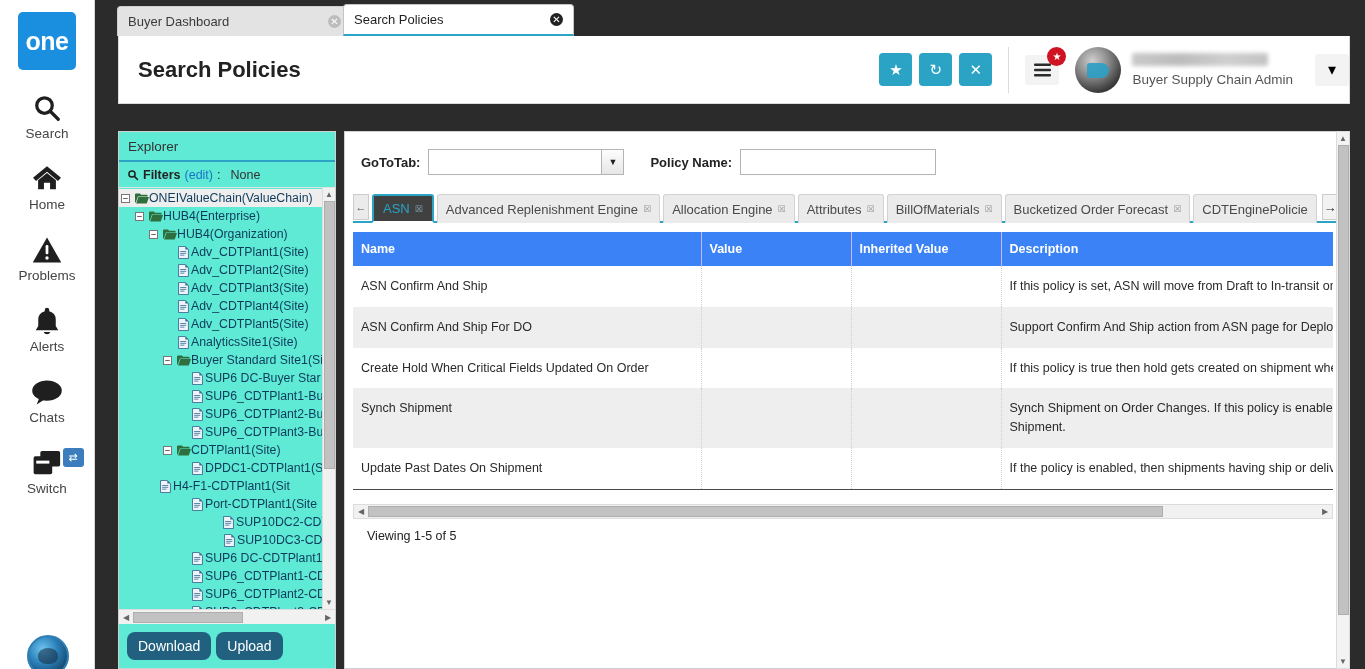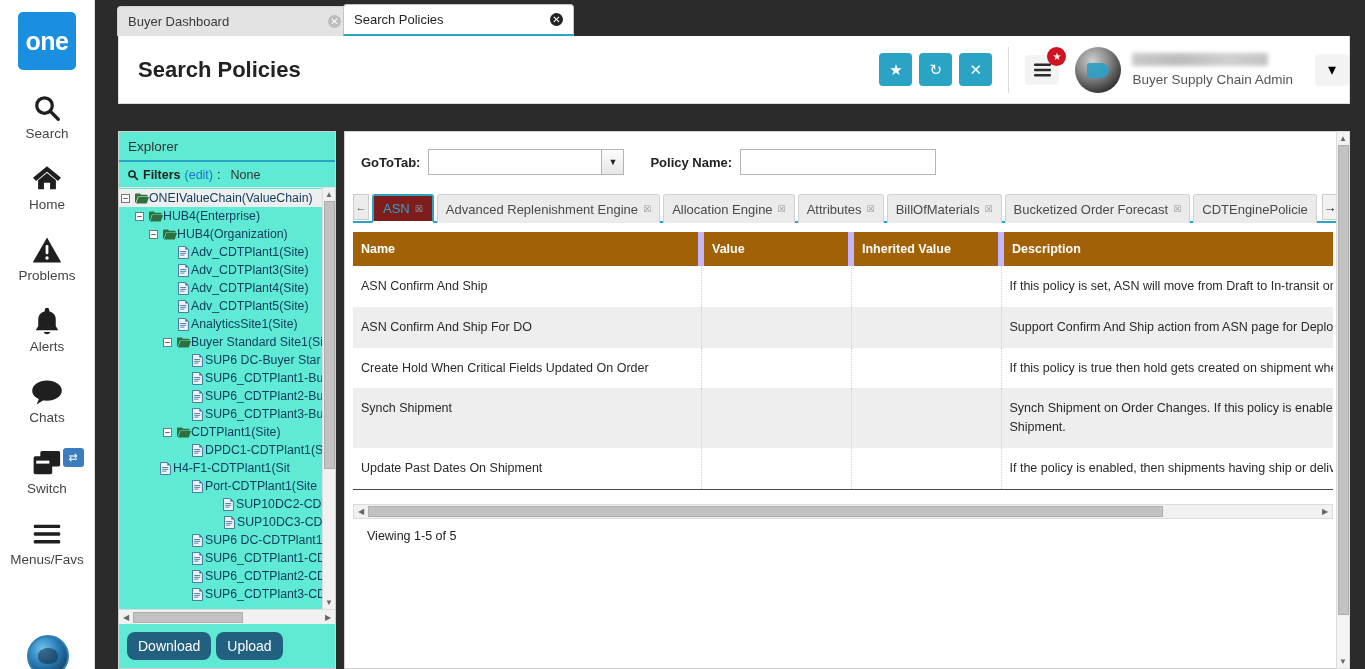--- a/index.html
+++ b/index.html
@@ -193,33 +193,33 @@
   }
   .scr-arrow.left { left: 0; }
   .scr-arrow.right { right: 11px; background: #f2f2f2; color: #222; font-size: 13px; }
   .ptab-row { position: absolute; left: 19px; right: 28px; top: 2px; height: 29px; overflow: hidden; display: flex; }
   .ptab {
     height: 29px; background: #ebebeb; border: 1px solid #d2d2d2; border-bottom: none;
     border-radius: 3px 3px 0 0; margin-right: 3px; display: flex; align-items: center;
     padding: 0 8px; gap: 5px; font-size: 13px; color: #4a4a4a; white-space: nowrap; cursor: pointer;
   }
   .ptab.active {
-    background: #7f1d1d; color: #2ba3c5;
+    background: #404040; color: #2ba3c5;
     border: 2px solid #2ba3c5; border-bottom: 2px solid #fff;
     margin-bottom: -2px; padding: 12px 9px;
   }
   .ptab-x { font-size: 9px; color: #9a9a9a; font-family: "DejaVu Sans", sans-serif; }
   .ptab.active .ptab-x { color: #7fa6b4; }
 
   
   .tbl-wrap { margin-left: 8px; margin-top: 9px; width: 980px; overflow: hidden; }
   table { border-collapse: collapse; width: 1160px; table-layout: fixed; }
   thead th {
-    background: #a16207; color: #fff; font-size: 12.5px; font-weight: bold;
-    text-align: left; padding: 10px 8px; border-right: 6px solid #c4b5fd;
+    background: #3b82f6; color: #fff; font-size: 12.5px; font-weight: bold;
+    text-align: left; padding: 10px 8px; border-right: 1px solid #c4b5fd;
   }
   tbody td {
     font-size: 12.5px; color: #2a2a2a; padding: 11px 8px; vertical-align: top;
     border-right: 1px dotted #cfcfcf; line-height: 1.5;
   }
   tbody tr.alt td { background: #eeeeee; }
   tbody tr:last-child td { border-bottom: 1px solid #4a4a4a; }
   .c1 { width: 348px; } .c2 { width: 150px; } .c3 { width: 150px; } .c4 { width: 512px; }
 
   .content-hsb {
@@ -298,30 +298,20 @@
         <svg width="30" height="26" viewBox="0 0 24 21" fill="#1f1f1f">
           <rect x="6.6" y="0.8" width="16" height="12.6" rx="1.4"></rect>
           <rect x="1.2" y="5" width="15" height="14.6" rx="1.4"></rect>
           <rect x="3.3" y="8.6" width="10.6" height="2.4" fill="#fff"></rect>
         </svg>
       </span>
       <span class="switch-badge">⇄</span>
       <span class="rail-lbl">Switch</span>
     </div>
 
-    <div class="rail-item">
-      <span class="rail-ico">
-        <svg width="30" height="24" viewBox="0 0 24 20" fill="#1f1f1f">
-          <rect x="1" y="2.2" width="22" height="2.9" rx="1"></rect>
-          <rect x="1" y="8.6" width="22" height="2.9" rx="1"></rect>
-          <rect x="1" y="15" width="22" height="2.9" rx="1"></rect>
-        </svg>
-      </span>
-      <span class="rail-lbl">Menus/Favs</span>
-    </div>
 
     <div class="rail-avatar"></div>
   </div>
 
   <div class="tabstrip">
     <div class="btab t1">
       <span class="btab-lbl">Buyer Dashboard</span>
       <span class="btab-x">✕</span>
     </div>
     <div class="btab t2">
@@ -411,20 +401,33 @@
             <span class="tico file">
               <svg width="11" height="13" viewBox="0 0 12 14" fill="#3d6e96">
                 <path d="M0.6 0.4 L8 0.4 L11.4 3.8 L11.4 13.6 L0.6 13.6 Z" fill="#eef4f9" stroke="#3d6e96" stroke-width="1"></path>
                 <path d="M8 0.4 L11.4 3.8 L8 3.8 Z" fill="#3d6e96"></path>
                 <rect x="2.4" y="5.4" width="6.6" height="0.9" fill="#3d6e96"></rect>
                 <rect x="2.4" y="7.4" width="6.6" height="0.9" fill="#3d6e96"></rect>
                 <rect x="2.4" y="9.4" width="4.6" height="0.9" fill="#3d6e96"></rect>
               </svg>
             </span>
             <span>Adv_CDTPlant1(Site)</span>
+          </div>
+          <div class="tnode" style="padding-left: 44px;">
+            <span class="tspace"></span>
+            <span class="tico file">
+              <svg width="11" height="13" viewBox="0 0 12 14" fill="#3d6e96">
+                <path d="M0.6 0.4 L8 0.4 L11.4 3.8 L11.4 13.6 L0.6 13.6 Z" fill="#eef4f9" stroke="#3d6e96" stroke-width="1"></path>
+                <path d="M8 0.4 L11.4 3.8 L8 3.8 Z" fill="#3d6e96"></path>
+                <rect x="2.4" y="5.4" width="6.6" height="0.9" fill="#3d6e96"></rect>
+                <rect x="2.4" y="7.4" width="6.6" height="0.9" fill="#3d6e96"></rect>
+                <rect x="2.4" y="9.4" width="4.6" height="0.9" fill="#3d6e96"></rect>
+              </svg>
+            </span>
+            <span>Adv_CDTPlant2(Site)</span>
           </div>
           <div class="tnode" style="padding-left: 44px;">
             <span class="tspace"></span>
             <span class="tico file">
               <svg width="11" height="13" viewBox="0 0 12 14" fill="#3d6e96">
                 <path d="M0.6 0.4 L8 0.4 L11.4 3.8 L11.4 13.6 L0.6 13.6 Z" fill="#eef4f9" stroke="#3d6e96" stroke-width="1"></path>
                 <path d="M8 0.4 L11.4 3.8 L8 3.8 Z" fill="#3d6e96"></path>
                 <rect x="2.4" y="5.4" width="6.6" height="0.9" fill="#3d6e96"></rect>
                 <rect x="2.4" y="7.4" width="6.6" height="0.9" fill="#3d6e96"></rect>
                 <rect x="2.4" y="9.4" width="4.6" height="0.9" fill="#3d6e96"></rect>

